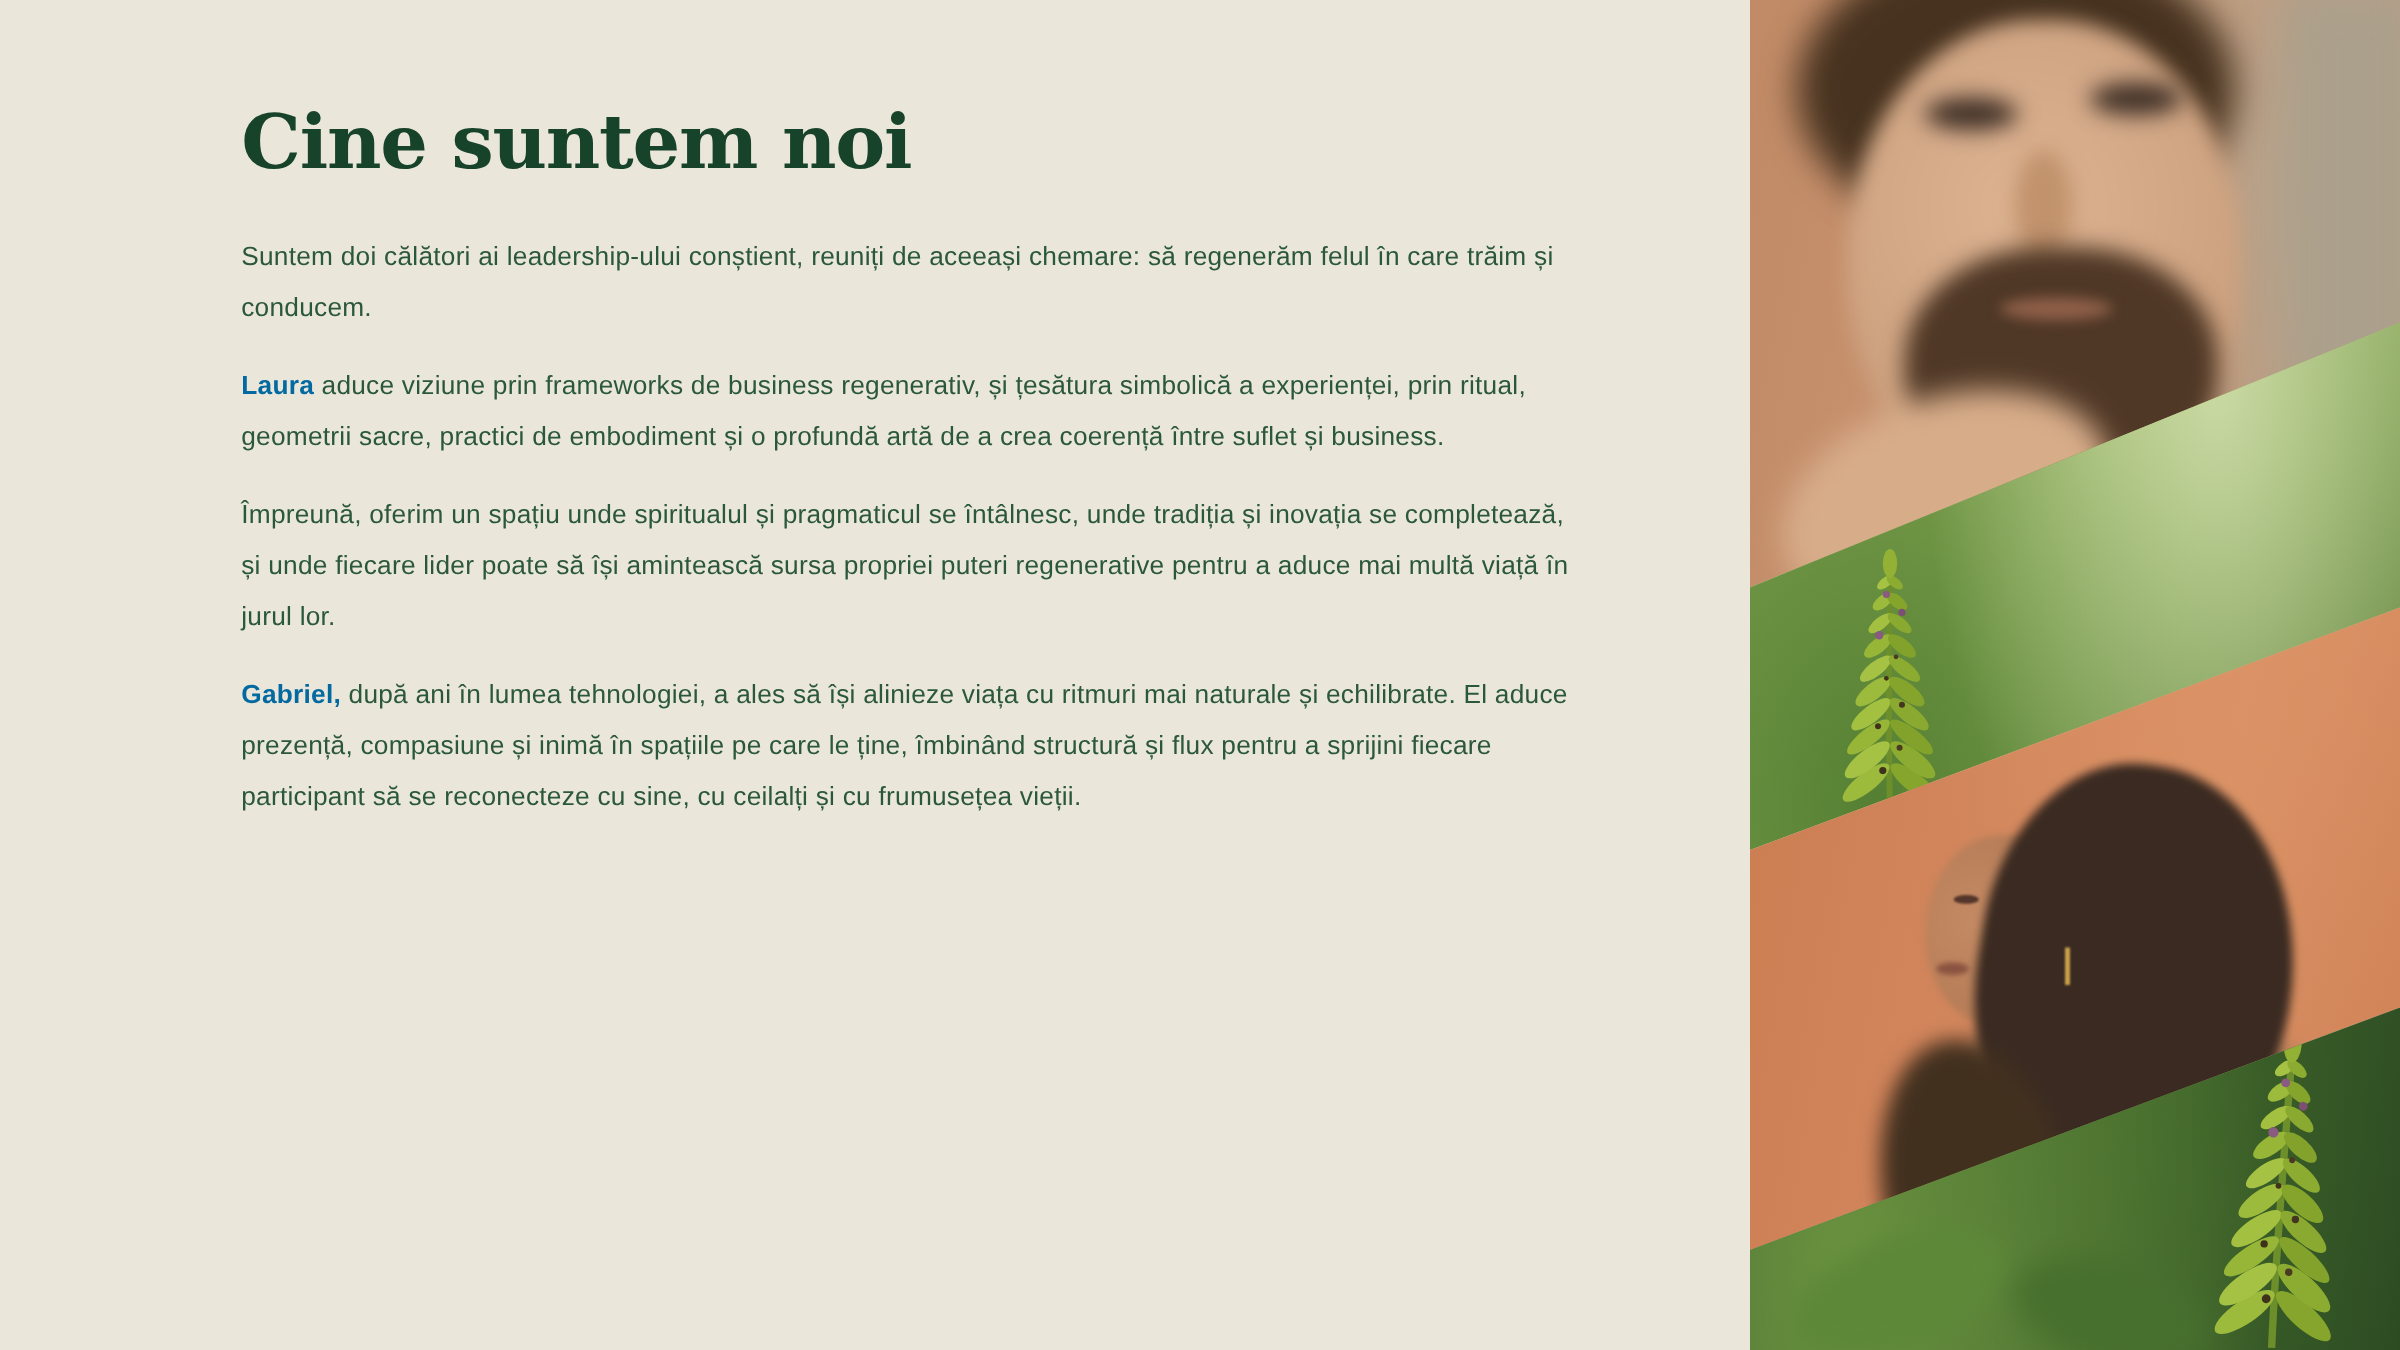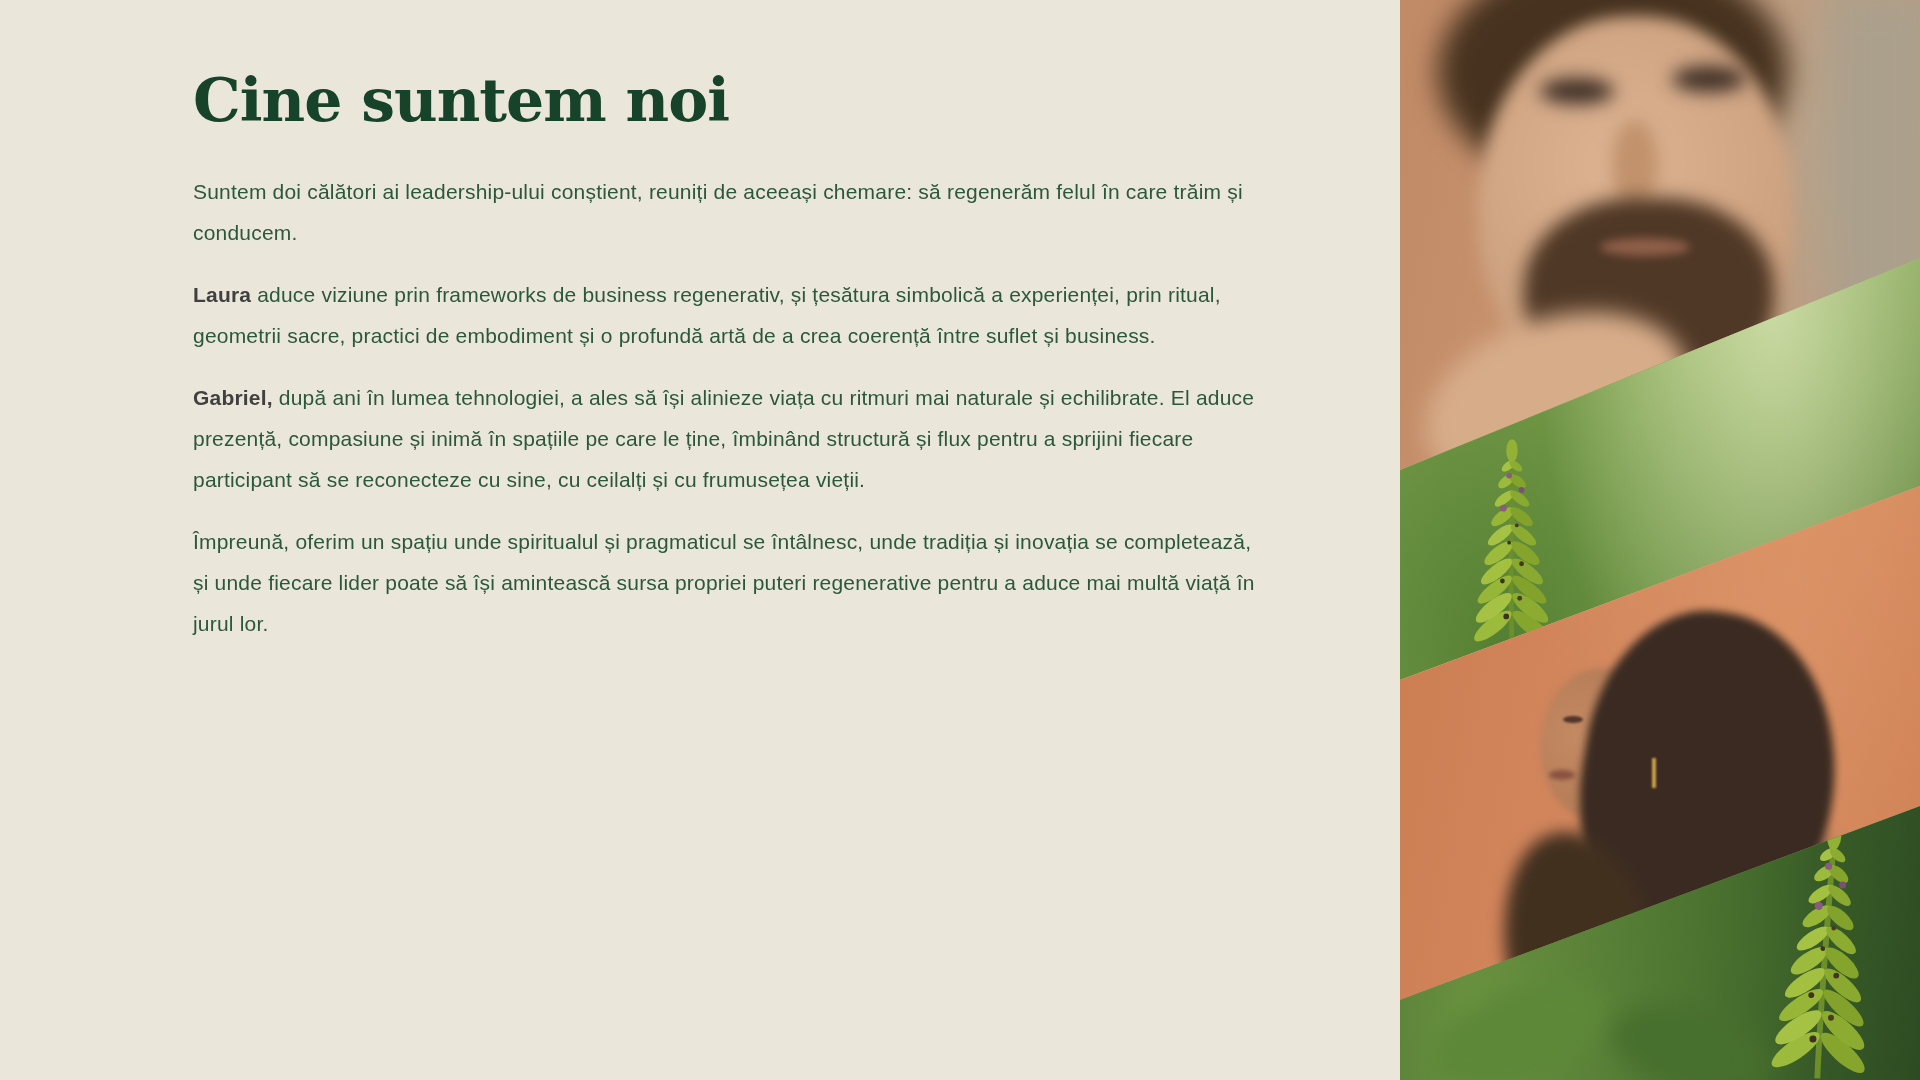--- a/index.html
+++ b/index.html
@@ -11,40 +11,40 @@
     height: 1080px;
     overflow: hidden;
     background: #eae7da;
     font-family: "Liberation Sans", "DejaVu Sans", sans-serif;
   }
 
   
   .text-col {
     position: absolute;
     left: 193px;
-    top: 66px;
+    top: 80px;
     width: 1070px;
   }
   .page-title {
     margin: 0 0 36px 0;
     font-family: "DejaVu Serif", "Liberation Serif", serif;
     font-weight: 700;
     font-size: 60px;
     line-height: 1.15;
     letter-spacing: -1px;
     color: #17432a;
   }
   .para {
     margin: 0 0 21px 0;
     font-size: 21px;
     line-height: 41px;
     letter-spacing: 0.2px;
     color: #2b573b;
   }
-  .para .lead { font-weight: 700; color: #404040; }
+  .para .lead { font-weight: 700; color: #0369a1; }
 
   
   .collage {
     position: absolute;
     left: 1400px;
     top: 0;
     width: 520px;
     height: 1080px;
     overflow: hidden;
   }
@@ -115,23 +115,23 @@
 
 <div class="canvas">
 
   <div class="text-col">
     <h1 class="page-title">Cine suntem noi</h1>
 
     <p class="para"><span>Suntem doi călători ai leadership-ului conștient, reuniți de aceeași chemare: să regenerăm felul în care trăim și conducem.</span></p>
 
     <p class="para"><span class="lead">Laura</span><span> aduce viziune prin frameworks de business regenerativ, și țesătura simbolică a experienței, prin ritual, geometrii sacre, practici de embodiment și o profundă artă de a crea coerență între suflet și business.</span></p>
 
+    <p class="para"><span>Împreună, oferim un spațiu unde spiritualul și pragmaticul se întâlnesc, unde tradiția și inovația se completează, și unde fiecare lider poate să își amintească sursa propriei puteri regenerative pentru a aduce mai multă viață în jurul lor.</span></p>
+
     <p class="para"><span class="lead">Gabriel,</span><span> după ani în lumea tehnologiei, a ales să își alinieze viața cu ritmuri mai naturale și echilibrate. El aduce prezență, compasiune și inimă în spațiile pe care le ține, îmbinând structură și flux pentru a sprijini fiecare participant să se reconecteze cu sine, cu ceilalți și cu frumusețea vieții.</span></p>
-
-    <p class="para"><span>Împreună, oferim un spațiu unde spiritualul și pragmaticul se întâlnesc, unde tradiția și inovația se completează, și unde fiecare lider poate să își amintească sursa propriei puteri regenerative pentru a aduce mai multă viață în jurul lor.</span></p>
   </div>
 
   <div class="collage">
 
     <div class="layer layer-man">
       <div class="man-bgstrip"></div>
       <div class="man-hair"></div>
       <div class="man-face"></div>
       <div class="man-eye-l"></div>
       <div class="man-eye-r"></div>

